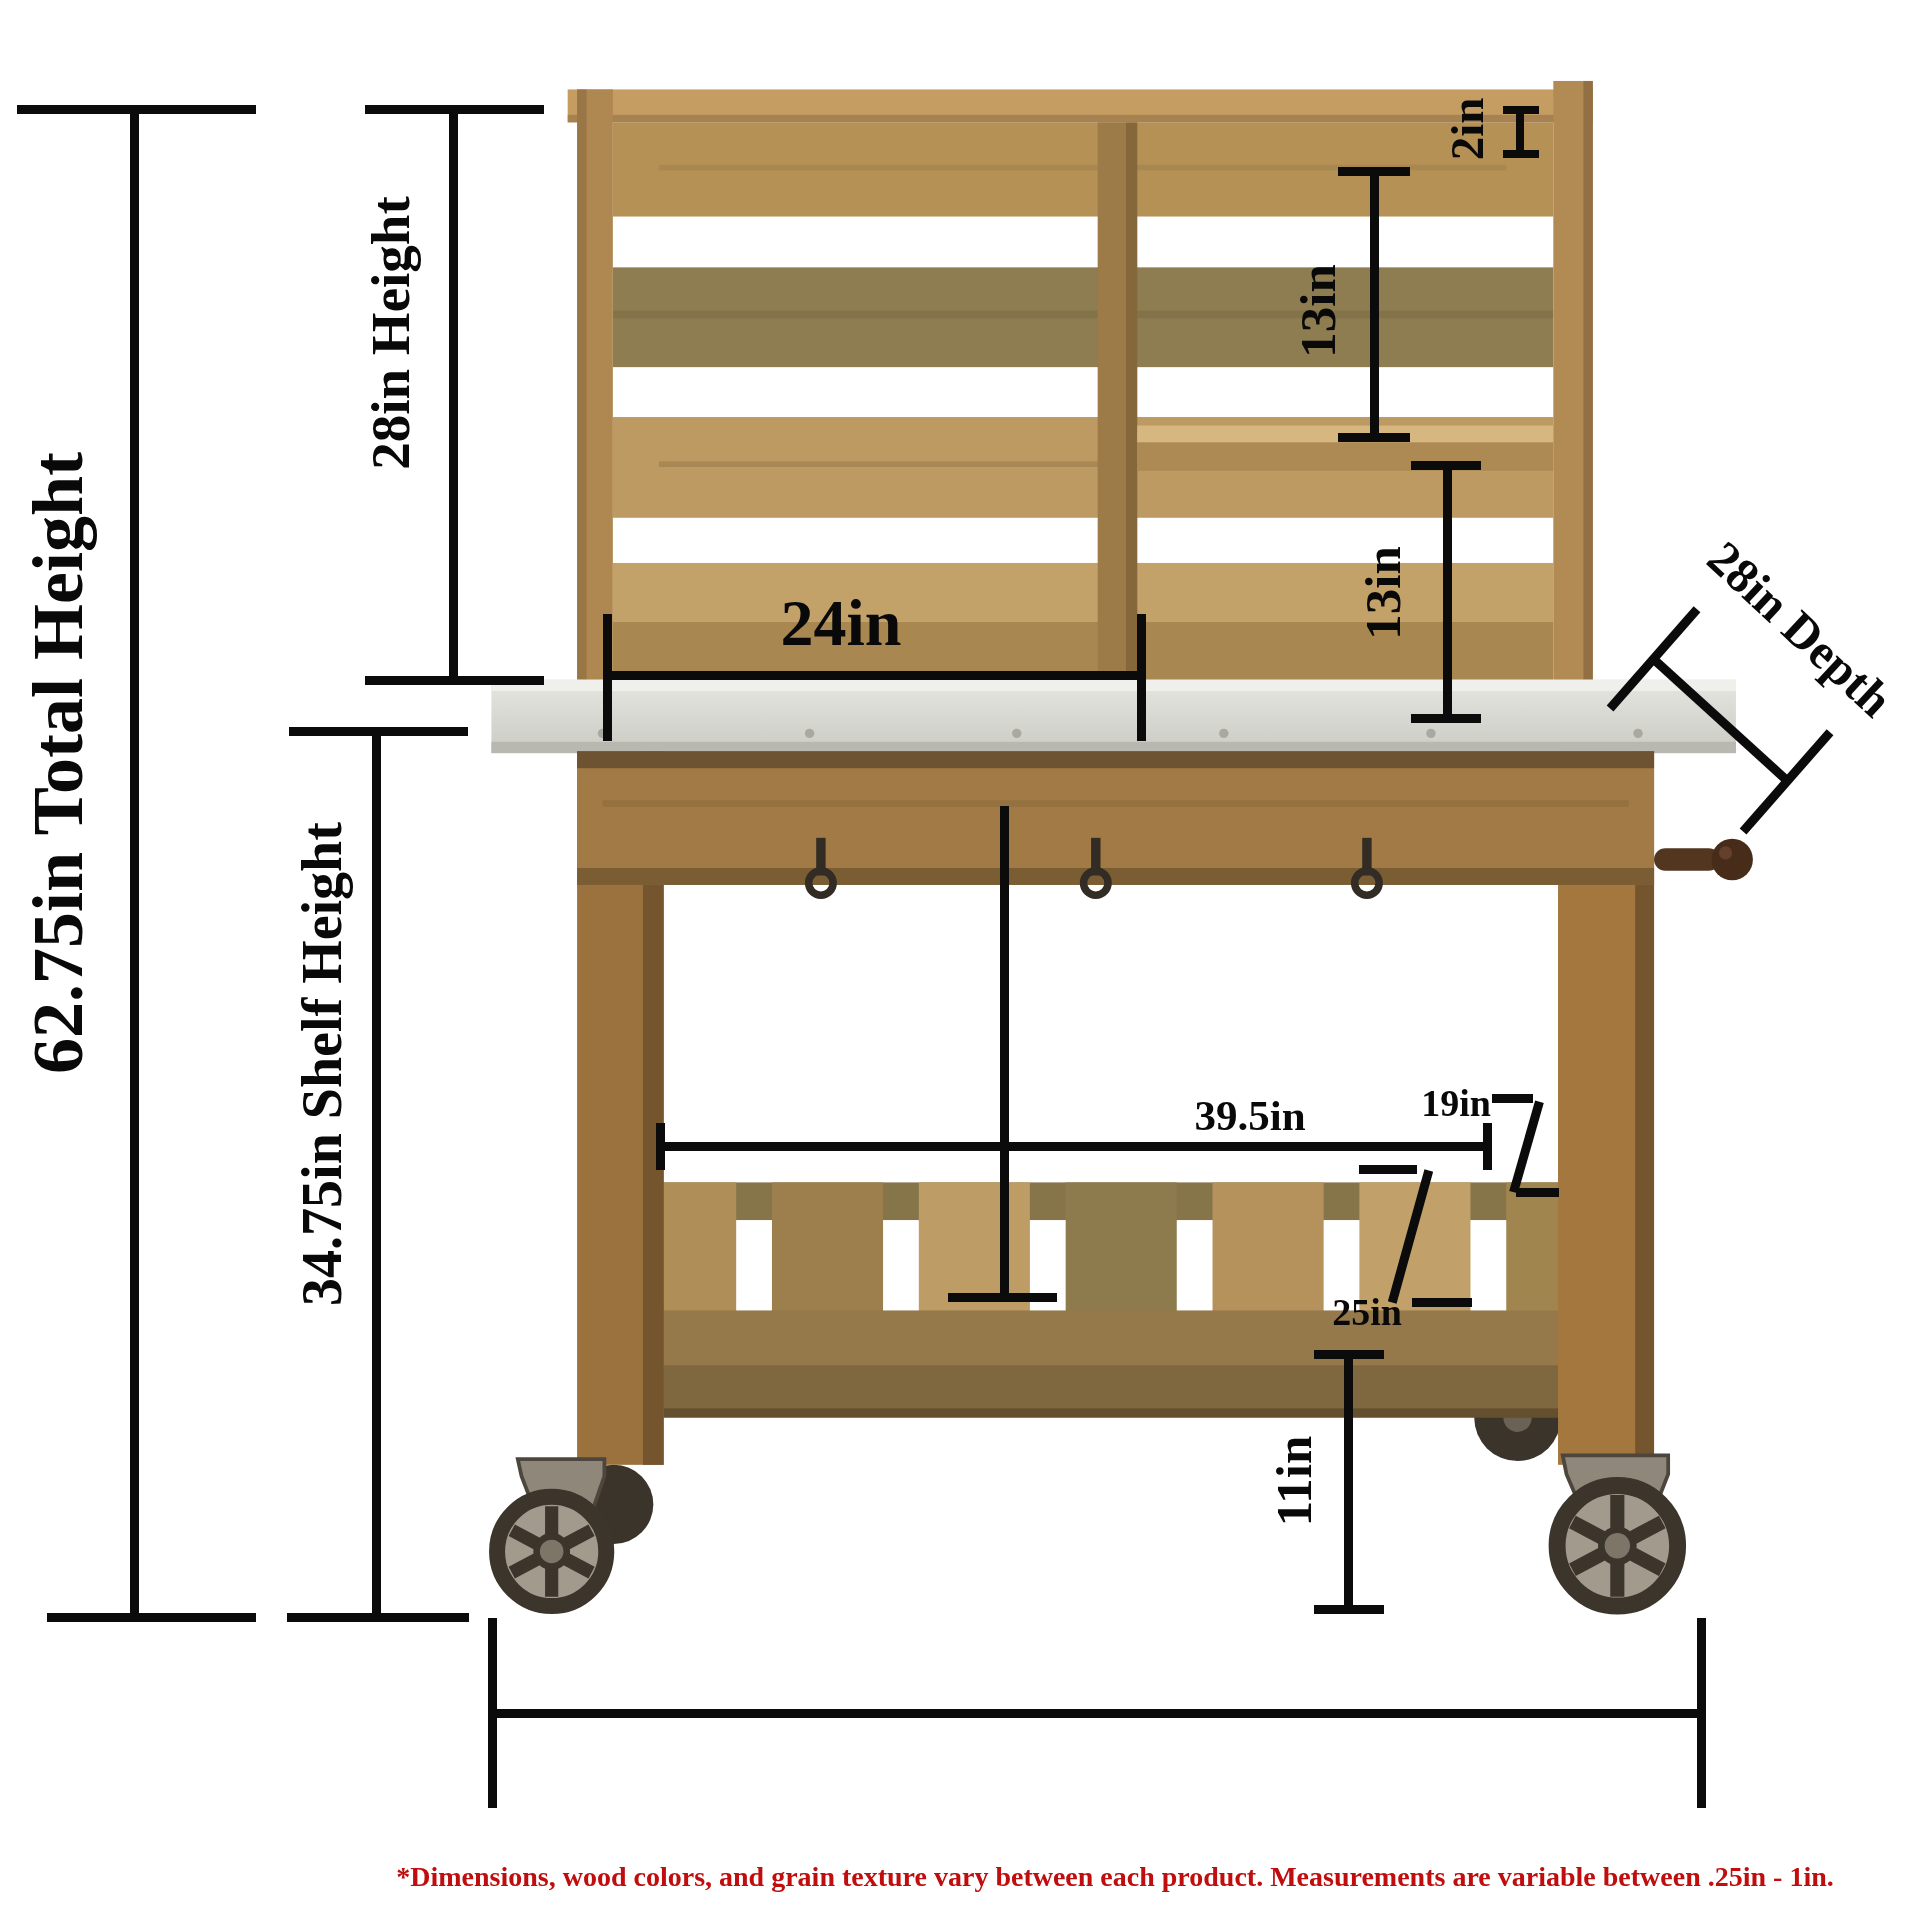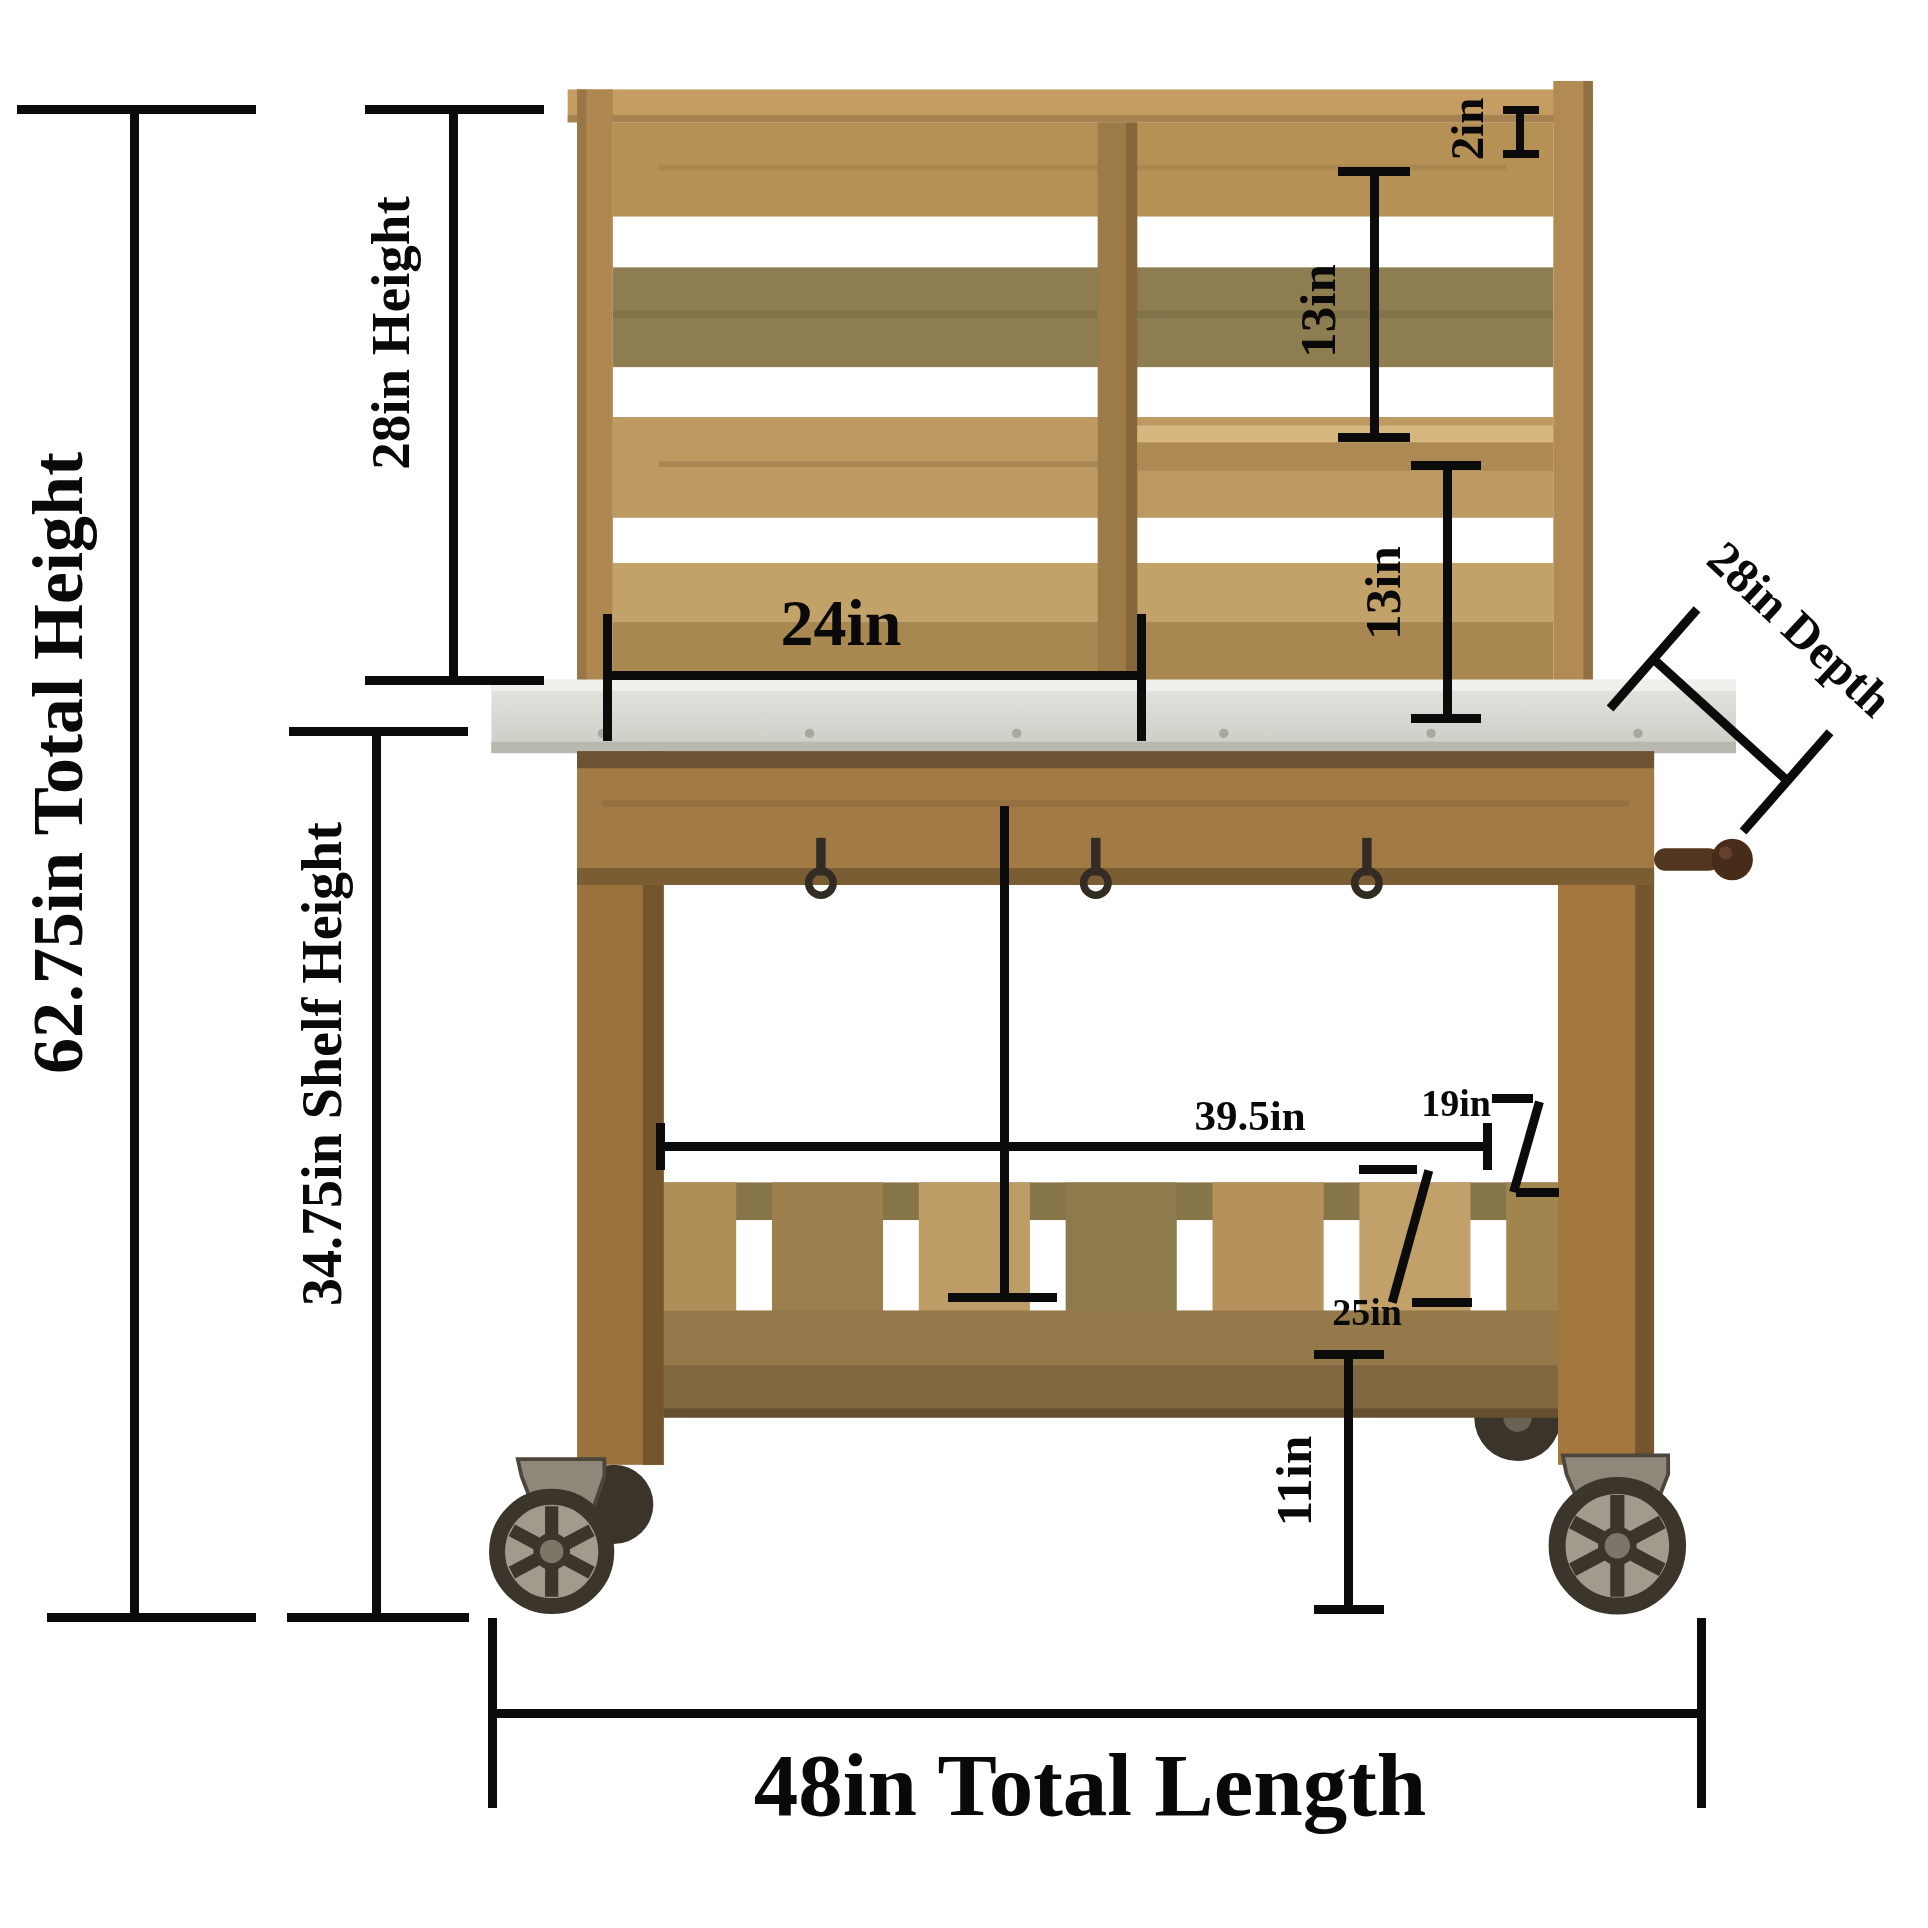--- a/index.html
+++ b/index.html
@@ -217,17 +217,17 @@
   <div class="lbl v f60" style="left:322px;top:1064px">34.75in Shelf Height</div>
   <div class="lbl v f50" style="left:1467px;top:129px">2in</div>
   <div class="lbl v f54" style="left:1318px;top:311px">13in</div>
   <div class="lbl v f54" style="left:1383px;top:593px">13in</div>
   <div class="lbl f62" style="left:841px;top:623px">24in</div>
   <div class="lbl d45 f52" style="left:1800px;top:629px">28in Depth</div>
   <div class="lbl f46" style="left:1250px;top:1115px">39.5in</div>
   <div class="lbl f40" style="left:1456px;top:1079px">19in</div>
   <div class="lbl f40" style="left:1367px;top:1288px">25in</div>
   <div class="lbl v f54" style="left:1294px;top:1481px">11in</div>
-  <div class="lbl f94" style="left:1090px;top:1785px">48in Total Length</div>
-
+
+  <div class="footnote" style="left:1115px;top:1877px">*Dimensions, wood colors, and grain texture vary between each product.  Measurements are variable between .25in - 1in.</div>
 
 </div>
 
 
 </body></html>

